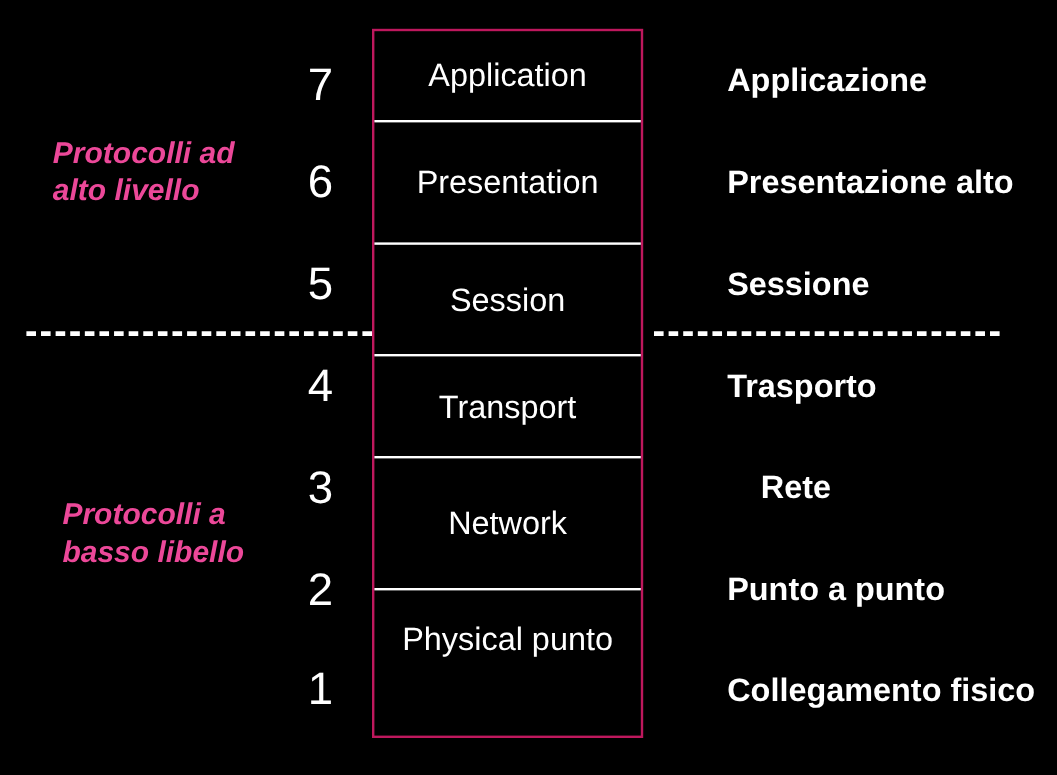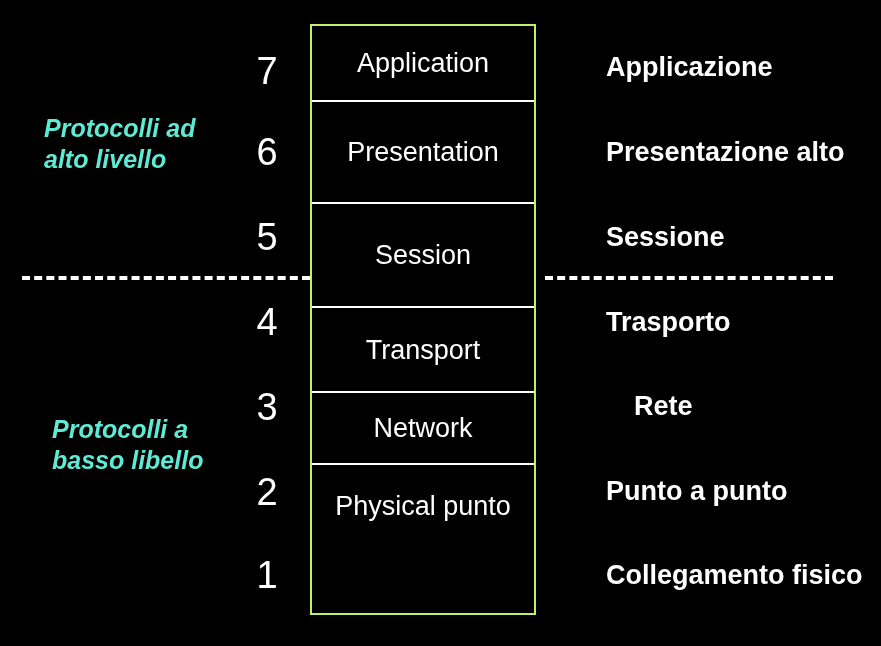--- a/index.html
+++ b/index.html
@@ -14,21 +14,21 @@
     height: 646px;
     background: #000000;
     overflow: hidden;
     font-family: "Liberation Sans", sans-serif;
     -webkit-font-smoothing: antialiased;
   }
 
   
   .group-label {
     position: absolute;
-    color: #5eead4;
+    color: #ec4899;
     font-family: "Liberation Sans", sans-serif;
     font-style: italic;
     font-weight: bold;
     font-size: 25px;
     line-height: 31px;
     white-space: pre-line;
     letter-spacing: 0px;
   }
   #group-high  { left: 44px;  top: 113px; }
   #group-low   { left: 52px;  top: 414px; }
@@ -56,21 +56,21 @@
     line-height: 38px;
   }
 
   
   #layer-stack {
     position: absolute;
     left: 310px;
     top: 24px;
     width: 226px;
     height: 591px;
-    border: 2px solid #bef264;
+    border: 2px solid #be185d;
     box-sizing: border-box;
   }
   .layer-cell {
     position: relative;
     box-sizing: border-box;
     border-bottom: 2px solid #ffffff;
     display: flex;
     align-items: center;
     justify-content: center;
   }
@@ -122,27 +122,27 @@
       <div class="layer-number" style="top: 556px;">1</div>
     </div>
 
   <div id="layer-stack">
       <div class="layer-cell" style="height: 76px;">
         <span class="layer-name">Application</span>
       </div>
       <div class="layer-cell" style="height: 102px;">
         <span class="layer-name">Presentation</span>
       </div>
-      <div class="layer-cell" style="height: 104px;">
+      <div class="layer-cell" style="height: 93px;">
         <span class="layer-name">Session</span>
       </div>
       <div class="layer-cell" style="height: 85px;">
         <span class="layer-name">Transport</span>
       </div>
-      <div class="layer-cell" style="height: 72px;">
+      <div class="layer-cell" style="height: 110px;">
         <span class="layer-name">Network</span>
       </div>
       <div class="layer-cell" style="height: 82px;">
         <span class="layer-name">Physical punto</span>
       </div>
     </div>
 
   <div id="italian-column">
       <div class="layer-italian" style="top: 52px;">Applicazione</div>
       <div class="layer-italian" style="top: 137px;">Presentazione alto</div>

